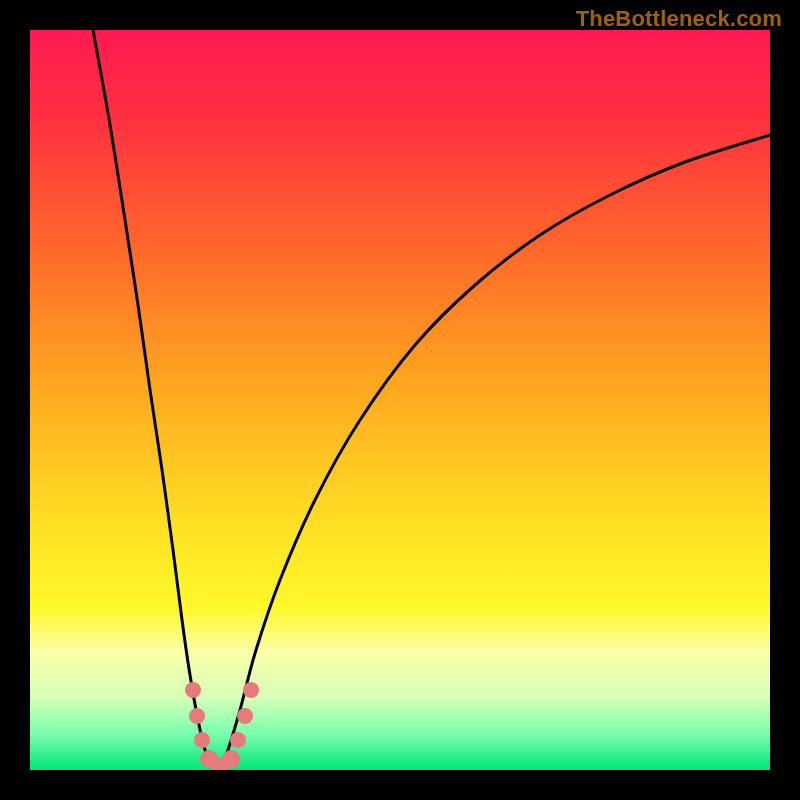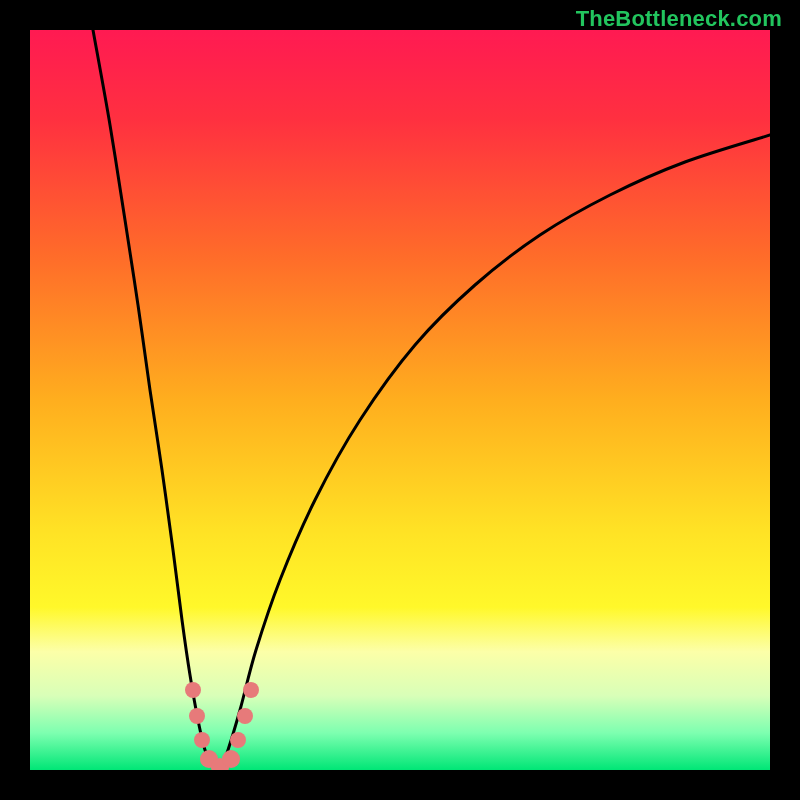--- a/index.html
+++ b/index.html
@@ -40,21 +40,21 @@
     width: 100%;
     height: 100%;
   }
   .watermark {
     position: absolute;
     top: 6px;
     right: 18px;
     font-family: Arial, Helvetica, sans-serif;
     font-size: 22px;
     font-weight: 600;
-    color: #22c55e;
+    color: #a16207;
     letter-spacing: 0.2px;
     user-select: none;
   }
 </style>
 </head>
 <body>
 
 <div class="frame">
 
   <div class="plot-area">

